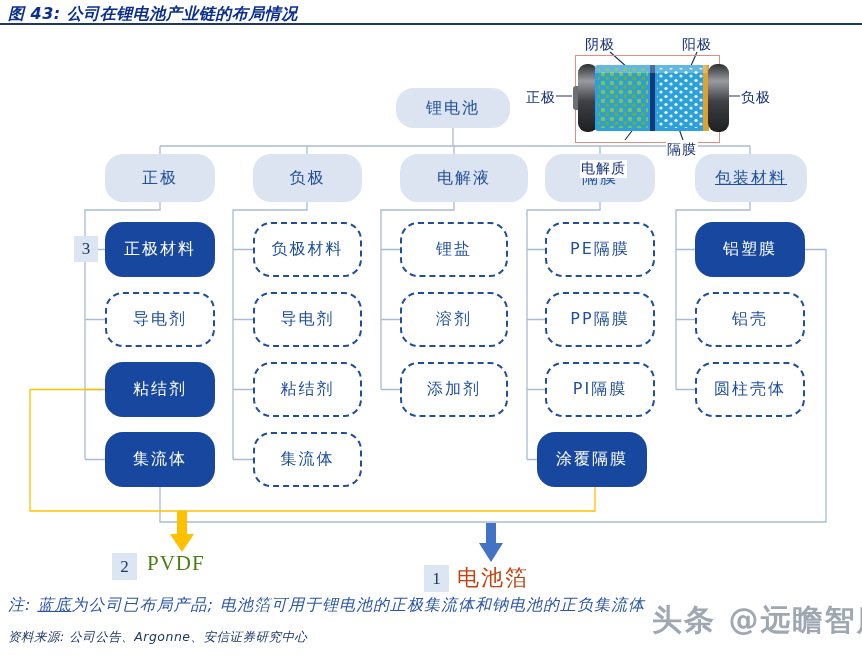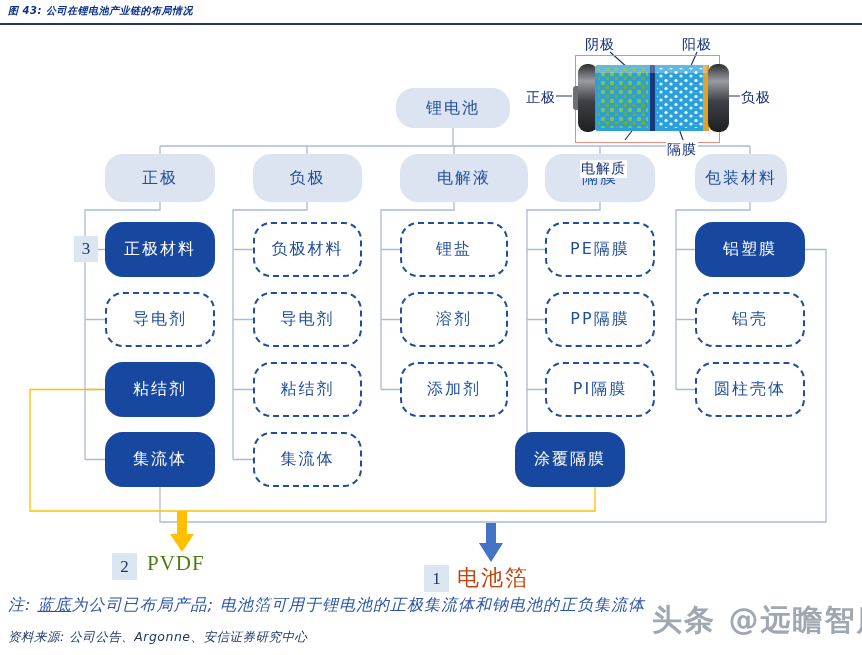--- a/index.html
+++ b/index.html
@@ -1,21 +1,21 @@
 <!DOCTYPE html>
 <html><head>
 <meta charset="utf-8">
 <style>
   html,body { margin:0; padding:0; background:#ffffff; }
   #page {
     position:relative; width:862px; height:655px; overflow:hidden; background:#fff;
     font-family:"DejaVu Sans", sans-serif;
   }
   #fig-title {
-    position:absolute; left:8px; top:4px; font-size:10px; font-weight:bold;
+    position:absolute; left:8px; top:4px; font-size:16px; font-weight:bold;
     font-style:italic; color:#0a2f8e; letter-spacing:.5px;
   }
   #title-rule { position:absolute; left:0; top:23px; width:862px; height:2px; background:#1f3864; }
   svg.overlay { position:absolute; left:0; top:0; z-index:1; }
   .box {
     position:absolute; z-index:2; display:flex; align-items:center; justify-content:center;
     box-sizing:border-box; border-radius:18px; font-size:16px; letter-spacing:2px; text-align:center;
   }
   .light  { background:#dbe4f0; color:#1f4e9c; }
   .solid  { background:#17479e; color:#ffffff; }
@@ -122,22 +122,22 @@
       <div class="box dashed" style="left: 253px; top: 362px; width: 109px; height: 55px;">粘结剂</div>
       <div class="box dashed" style="left: 253px; top: 432px; width: 109px; height: 55px;">集流体</div>
       <div class="box light" style="left: 400px; top: 154px; width: 128px; height: 48px;">电解液</div>
       <div class="box dashed" style="left: 400px; top: 222px; width: 108px; height: 55px;">锂盐</div>
       <div class="box dashed" style="left: 400px; top: 292px; width: 108px; height: 55px;">溶剂</div>
       <div class="box dashed" style="left: 400px; top: 362px; width: 108px; height: 55px;">添加剂</div>
       <div class="box light" style="left: 545px; top: 154px; width: 110px; height: 48px;">隔膜</div>
       <div class="box dashed" style="left: 545px; top: 222px; width: 110px; height: 55px;">PE隔膜</div>
       <div class="box dashed" style="left: 545px; top: 292px; width: 110px; height: 55px;">PP隔膜</div>
       <div class="box dashed" style="left: 545px; top: 362px; width: 110px; height: 55px;">PI隔膜</div>
-      <div class="box solid" style="left: 515px; top: 432px; width: 110px; height: 55px;">涂覆隔膜</div>
-      <div class="box light" style="left: 695px; top: 154px; width: 92px; height: 48px;">包装材料</div>
+      <div class="box solid" style="left: 537px; top: 432px; width: 110px; height: 55px;">涂覆隔膜</div>
+      <div class="box light" style="left: 695px; top: 154px; width: 112px; height: 48px; text-decoration: underline;">包装材料</div>
       <div class="box solid" style="left: 695px; top: 222px; width: 110px; height: 55px; font-family: Liberation Serif, serif;">铝塑膜</div>
       <div class="box dashed" style="left: 695px; top: 292px; width: 110px; height: 55px;">铝壳</div>
       <div class="box dashed" style="left: 695px; top: 362px; width: 110px; height: 55px;">圆柱壳体</div>
     </div>
 
   <div class="badge" style="left:112px; top:553px; width:25px; height:27px;">2</div>
   <div id="callout-pvdf-label">PVDF</div>
   <div class="badge" style="left:424px; top:565px; width:25px; height:27px;">1</div>
   <div id="callout-foil-label">电池箔</div>
 

